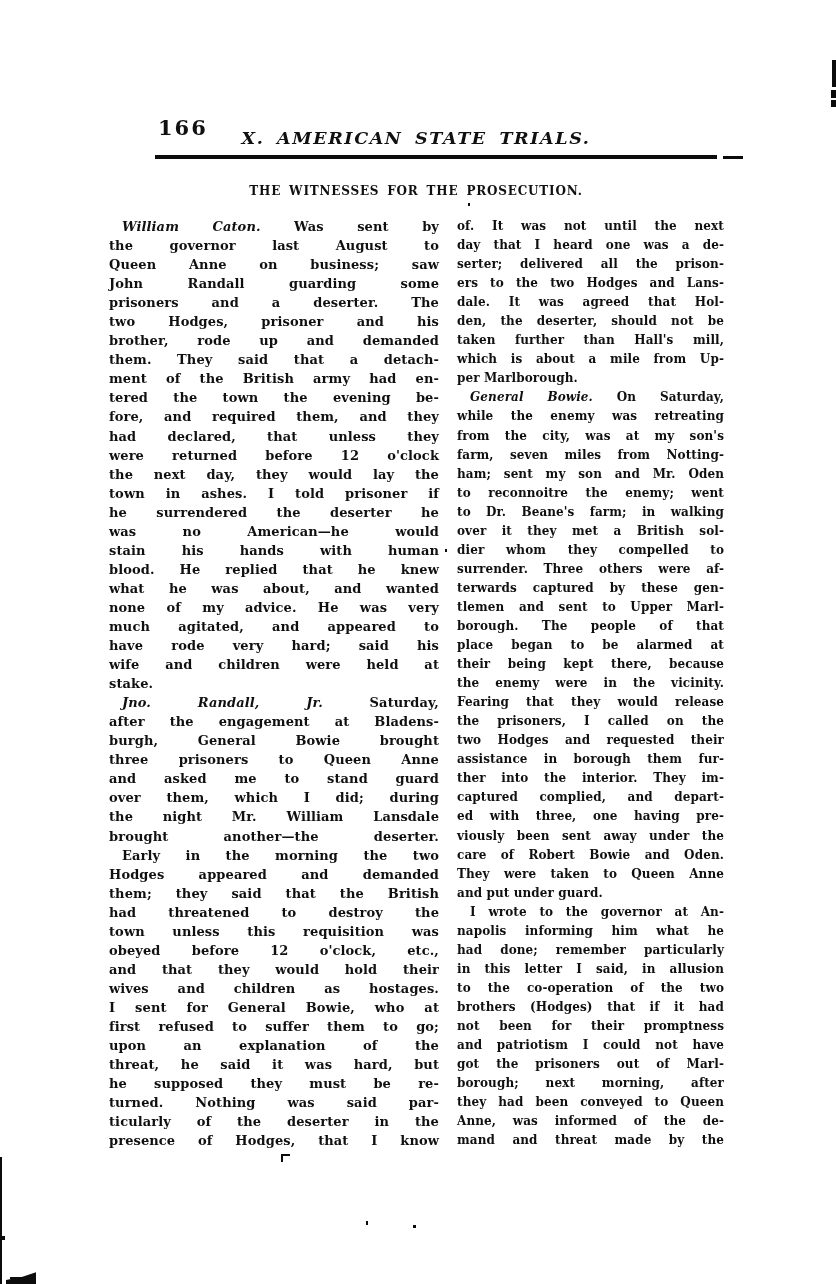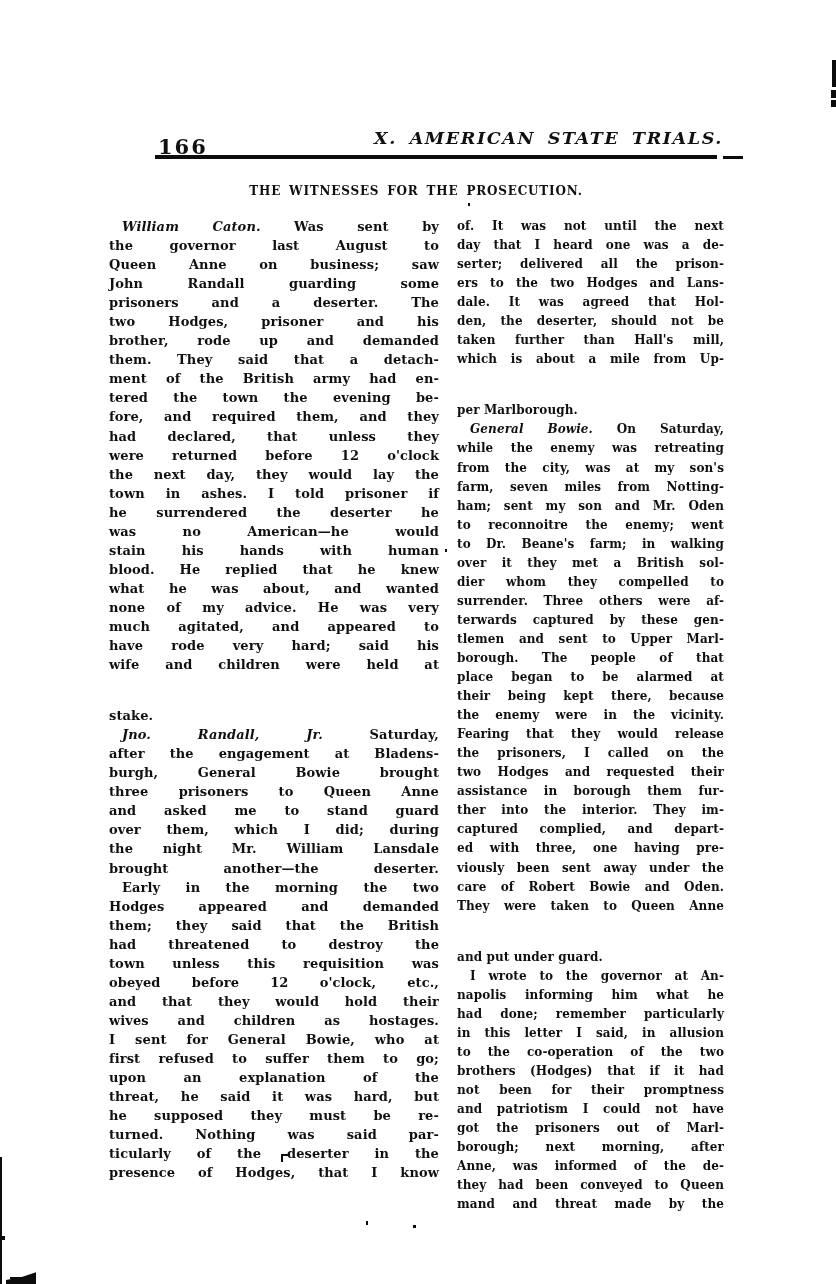--- a/index.html
+++ b/index.html
@@ -10,29 +10,29 @@
     margin: 0 auto;
     background: #ffffff;
     overflow: hidden;
     font-family: "DejaVu Serif", serif;
     color: #101010;
   }
 
   
   .page-number {
     position: absolute;
-    left: 158px; top: 134px;
+    left: 158px; top: 115px;
     font-size: 21px; font-weight: bold;
     letter-spacing: 2px;
   }
   .running-title {
     position: absolute;
     left: 109px; top: 128px;
     width: 614px;
-    text-align: right;
+    text-align: center;
     font-size: 17.5px;
     font-weight: bold;
     font-style: italic;
     letter-spacing: 1.6px;
     word-spacing: 5px;
   }
   .header-rule {
     position: absolute;
     left: 155px; top: 155px;
     width: 562px; height: 4px;
@@ -66,21 +66,21 @@
     height: 19.06px;
     line-height: 19.06px;
     font-weight: bold;
     text-align: justify;
     text-align-last: justify;
     text-justify: inter-word;
     white-space: nowrap;
     letter-spacing: 0.1px;
   }
   .line.indent { padding-left: 13px; }
-  .line.short { text-align-last: left; margin-top: 32px; }
+  .line.short { text-align-last: left; }
   .lead { font-style: italic; font-weight: bold; }
 
   
   .artifact { position: absolute; background: #0c0c0c; }
   .art-right-line-1 { left: 832px; top: 60px;  width: 4px; height: 27px; }
   .art-right-line-2 { left: 831px; top: 90px;  width: 5px; height: 8px; }
   .art-right-line-3 { left: 831px; top: 100px; width: 5px; height: 7px; }
   .art-left-line    { left: 0px;   top: 1157px; width: 2px; height: 127px; }
   .art-left-tick    { left: 2px;   top: 1236px; width: 3px; height: 4px; }
   .art-corner-blob  {
@@ -201,22 +201,22 @@
       <div class="line indent">I wrote to the governor at An-</div>
       <div class="line">napolis informing him what he</div>
       <div class="line">had done; remember particularly</div>
       <div class="line">in this letter I said, in allusion</div>
       <div class="line">to the co-operation of the two</div>
       <div class="line">brothers (Hodges) that if it had</div>
       <div class="line">not been for their promptness</div>
       <div class="line">and patriotism I could not have</div>
       <div class="line">got the prisoners out of Marl-</div>
       <div class="line">borough; next morning, after</div>
+      <div class="line">they had been conveyed to Queen</div>
       <div class="line">Anne, was informed of the de-</div>
-      <div class="line">they had been conveyed to Queen</div>
       <div class="line">mand and threat made by the</div>
     </div>
 
   <div class="artifact art-right-line-1"></div>
   <div class="artifact art-right-line-2"></div>
   <div class="artifact art-right-line-3"></div>
   <div class="artifact art-left-line"></div>
   <div class="artifact art-left-tick"></div>
   <div class="artifact art-corner-blob"></div>
   <div class="artifact art-corner-dash"></div>

